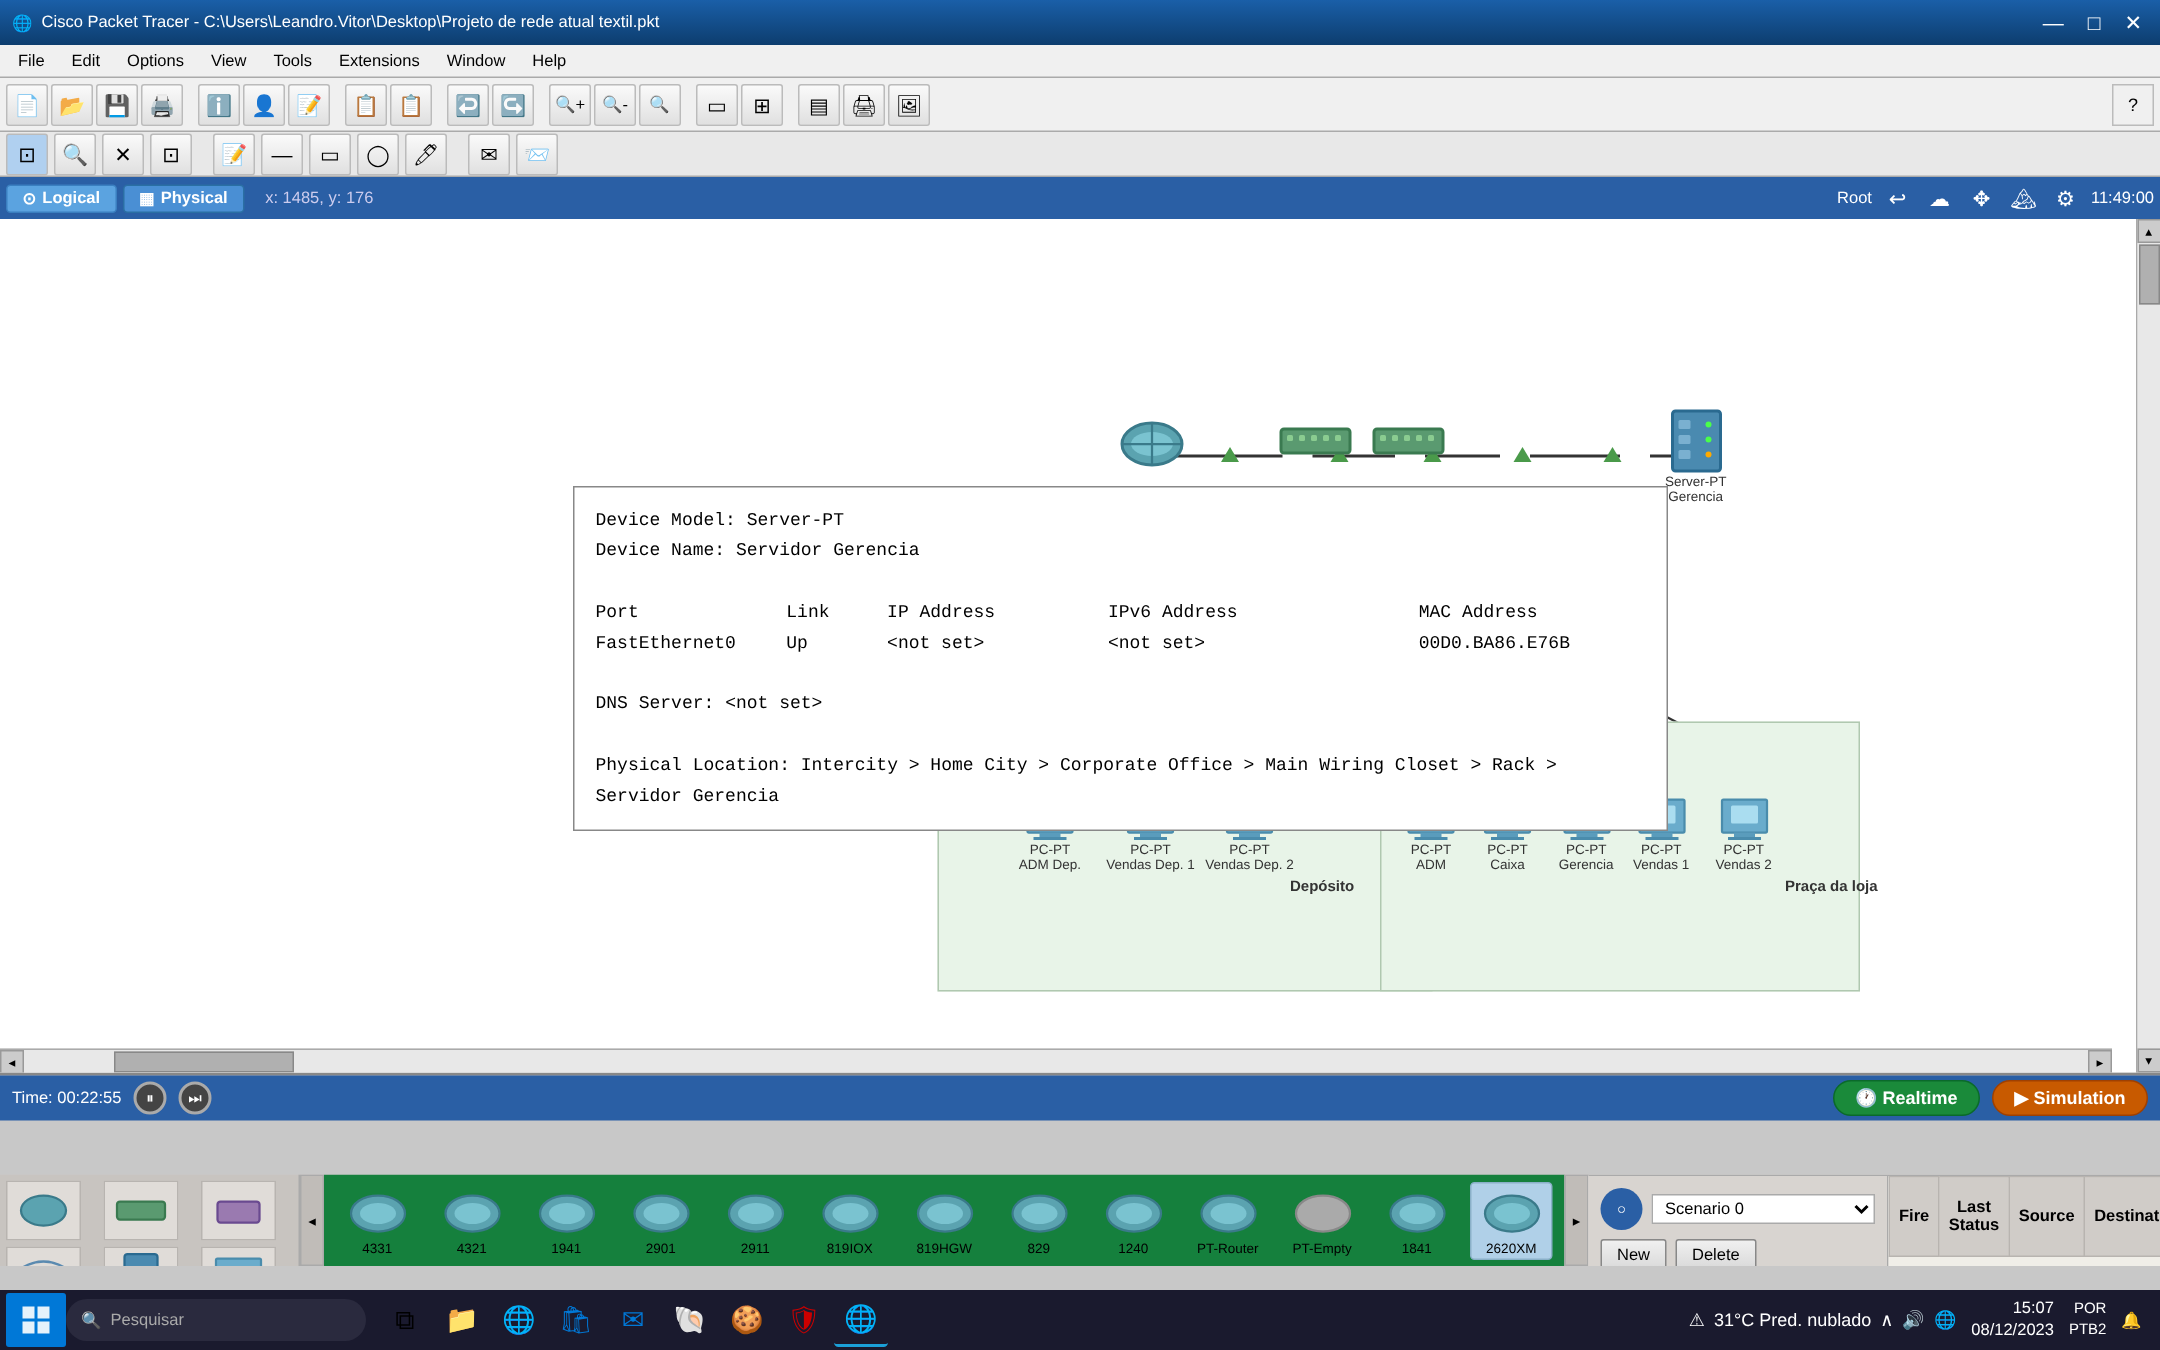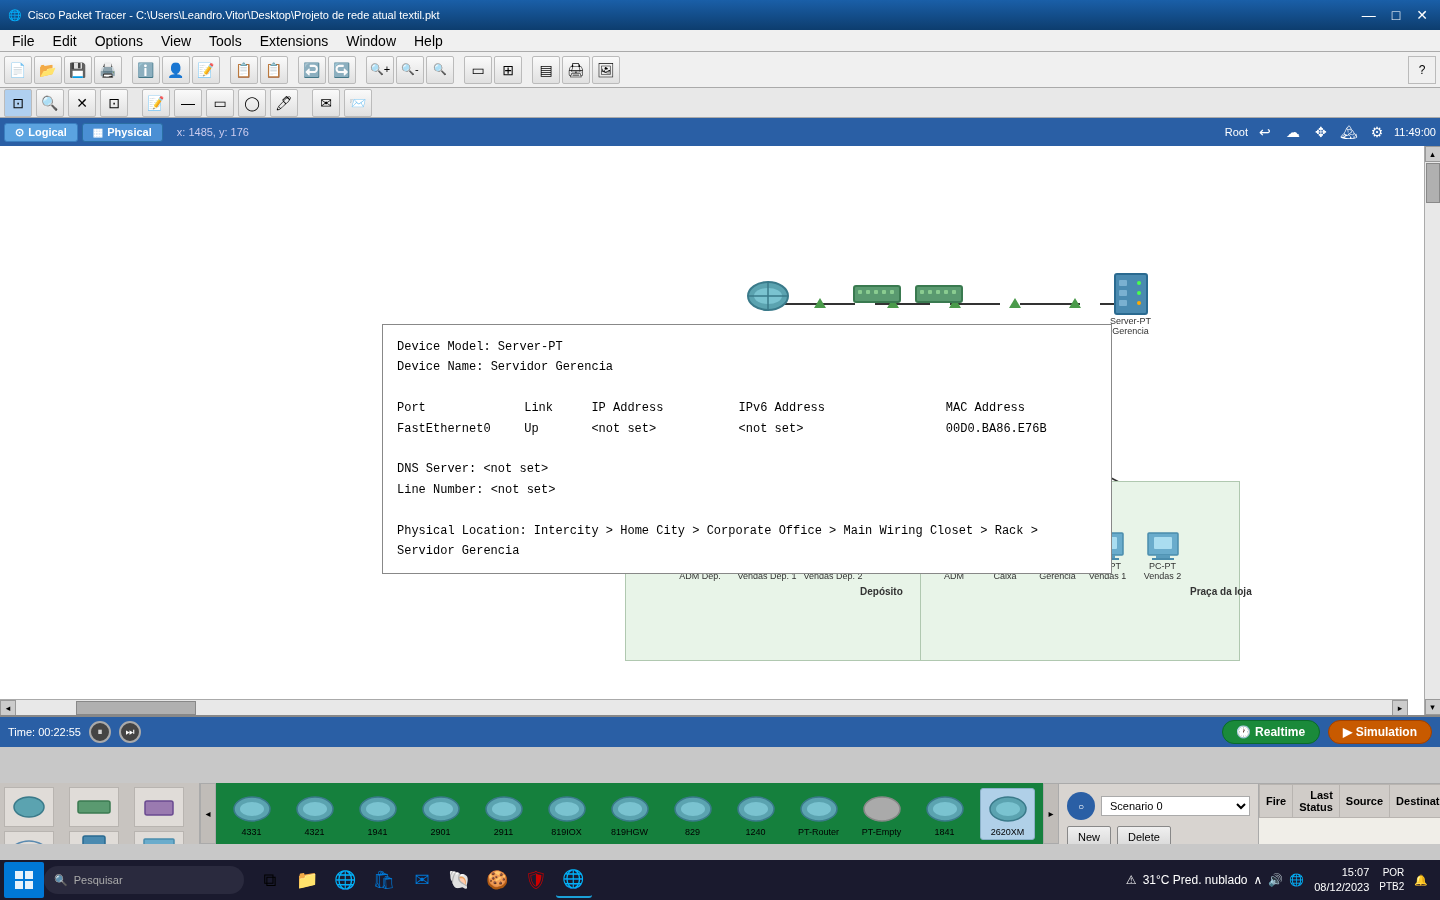--- a/index.html
+++ b/index.html
@@ -26,21 +26,21 @@
       background: #f0f0f0;
       display: flex;
       align-items: center;
       padding: 0 4px;
       border-bottom: 1px solid #aaa;
       gap: 2px;
     }
     .menu-item {
       padding: 2px 8px;
       cursor: pointer;
-      font-size: 14px;
+      font-size: 11px;
       color: #000;
     }
 
     
     #toolbar {
       height: 36px;
       background: #f0f0f0;
       border-bottom: 1px solid #aaa;
       display: flex;
       align-items: center;
@@ -279,22 +279,22 @@
       overflow: auto;
     }
     #pdu-table {
       width: 100%;
       border-collapse: collapse;
       font-size: 11px;
     }
     #pdu-table th {
       background: #d0ccc8;
       border: 1px solid #b8b4b0;
-      padding: 4px 6px;
-      text-align: right;
+      padding: 14px 6px;
+      text-align: center;
       font-weight: bold;
     }
 
     
     #palette-scroll-left, #palette-scroll-right {
       width: 16px;
       background: #c0bcb8;
       border: 1px solid #aaa;
       cursor: pointer;
       display: flex; align-items: center; justify-content: center;
@@ -626,23 +626,20 @@
           <span style="display:inline-block; width:120px;">FastEthernet0</span>
           <span style="display:inline-block; width:60px;">Up</span>
           <span style="display:inline-block; width:140px;">&lt;not set&gt;</span>
           <span style="display:inline-block; width:200px;">&lt;not set&gt;</span>
           <span>00D0.BA86.E76B</span>
         </div>
         <br>
         <div>
           <span>DNS Server: </span><span>&lt;not set&gt;</span>
         </div>
-        <div>
-          <span>Line Number: </span><span>&lt;not set&gt;</span>
-        </div>
         <br>
         <div>Physical Location: Intercity &gt; Home City &gt; Corporate Office &gt; Main Wiring Closet &gt; Rack &gt; Servidor Gerencia</div>
       </div>
     </div>
 
     <div id="hscrollbar" style="position:absolute; bottom:0; left:0; right:16px;">
       <div class="hscroll-arrow">◂</div>
       <div class="hscroll-track">
         <div class="hscroll-thumb"></div>
       </div>

